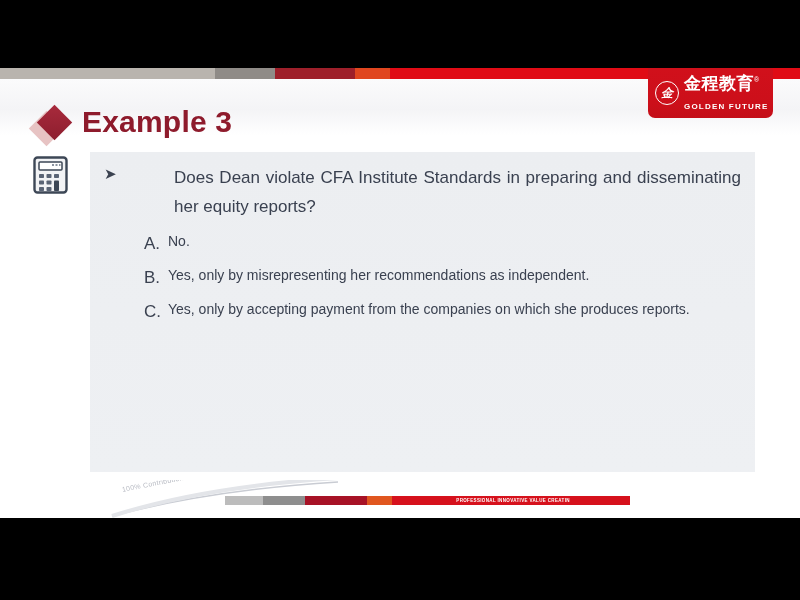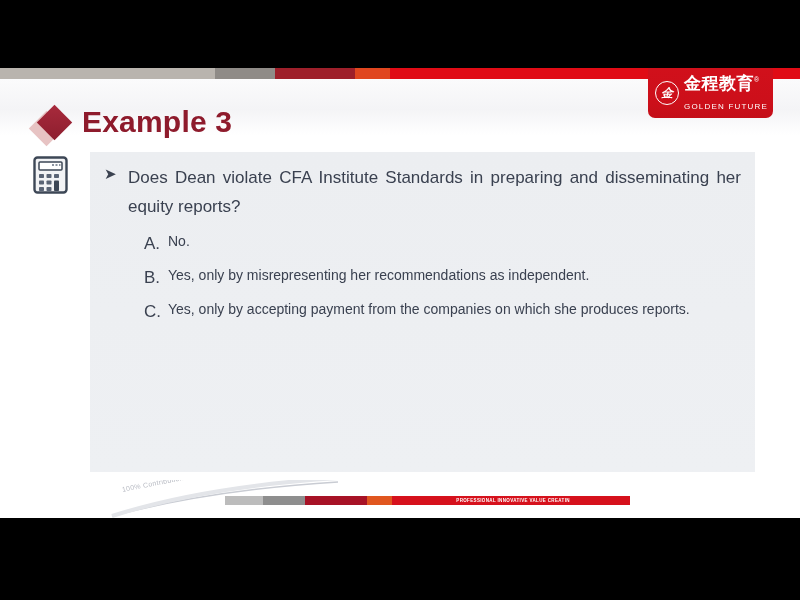--- a/index.html
+++ b/index.html
@@ -137,21 +137,21 @@
   .brand-cn .reg {
     font-size: 7px;
     vertical-align: super;
     font-weight: normal;
   }
   .brand-en {
     color: #ffffff;
     font-size: 8px;
     letter-spacing: 1.2px;
     margin-top: 11px;
-    font-weight: normal;
+    font-weight: bold;
   }
 
   
   .calc-icon {
     position: absolute;
     left: 33px;
     top: 88px;
     width: 35px;
     height: 38px;
   }
@@ -182,20 +182,21 @@
     line-height: 1;
   }
   .q-text {
     flex: 1 1 auto;
     font-size: 17px;
     line-height: 1.7;
     color: #3a4150;
     text-align: justify;
     text-align-last: left;
     font-family: "Liberation Sans", sans-serif;
+    margin-left: 46px;
   }
 
   .options {
     margin-top: 8px;
     padding-left: 40px;
   }
   .option-row {
     display: flex;
     align-items: flex-start;
     margin-bottom: 5px;

